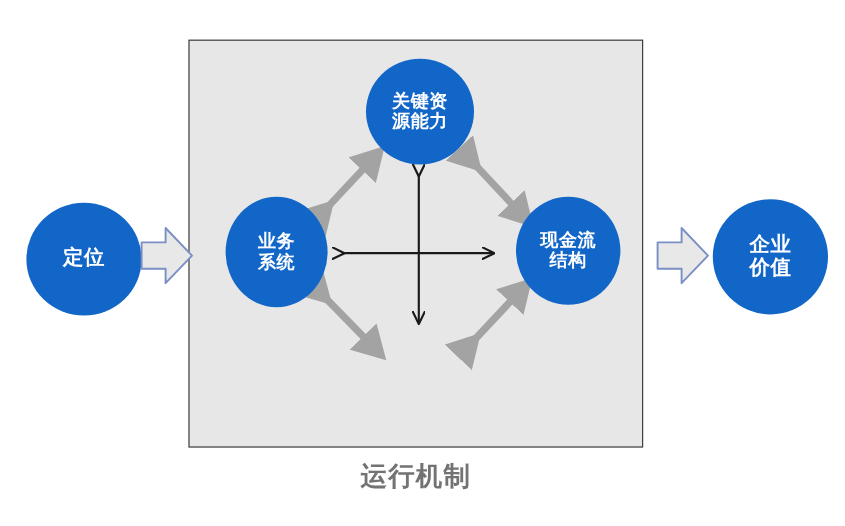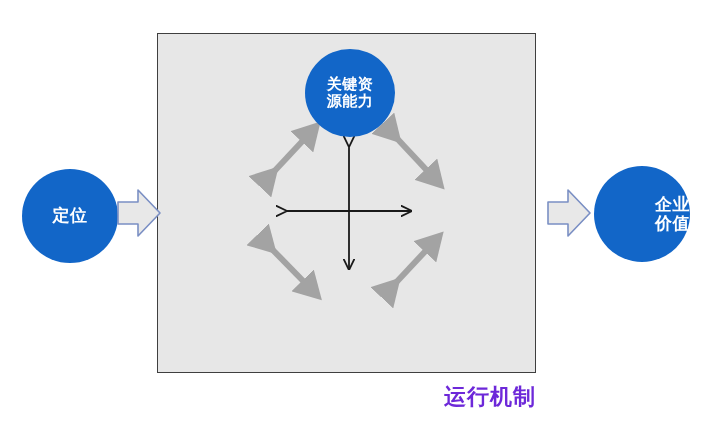--- a/index.html
+++ b/index.html
@@ -46,21 +46,21 @@
 
   
   #node-positioning {
     left: 22px; top: 169px;
     width: 96px; height: 94px;
   }
   #node-positioning .label { font-size: 17px; }
 
   #node-enterprise-value {
     left: 594px; top: 166px;
-    width: 96px; height: 96px; justify-content: flex-end;
+    width: 96px; height: 96px;
   }
   #node-enterprise-value .label { font-size: 17px; }
 
   
   #node-key-resources {
     left: 305px; top: 49px;
     width: 90px; height: 88px;
   }
   #node-business-system {
     left: 188px; top: 164px;
@@ -96,22 +96,22 @@
     width: 704px; height: 438px;
     pointer-events: none;
   }
 
   
   #mechanism-caption {
     position: absolute;
     left: 157px;
     top: 382px;
     width: 379px;
-    text-align: right;
-    color: #6d28d9;
+    text-align: center;
+    color: #737373;
     font-size: 22px;
     font-weight: bold;
     letter-spacing: 1px;
     user-select: none;
   }
 </style>
 </head>
 <body>
 
 <div id="stage">
@@ -151,21 +151,29 @@
     <g>
       <line x1="349" y1="146" x2="349" y2="269" stroke="#1a1a1a" stroke-width="1.8" marker-start="url(#black-head)" marker-end="url(#black-head)"></line>
     </g>
   </svg>
 
   <div class="node" id="node-key-resources">
     <span class="label">关键资
 源能力</span>
   </div>
 
+  <div class="node" id="node-business-system">
+    <span class="label">业务
+系统</span>
+  </div>
 
+  <div class="node" id="node-cashflow-structure">
+    <span class="label">现金流
+结构</span>
+  </div>
 
 
   <div class="node" id="node-positioning">
     <span class="label">定位</span>
   </div>
 
   <div class="node" id="node-enterprise-value">
     <span class="label">企业
 价值</span>
   </div>

